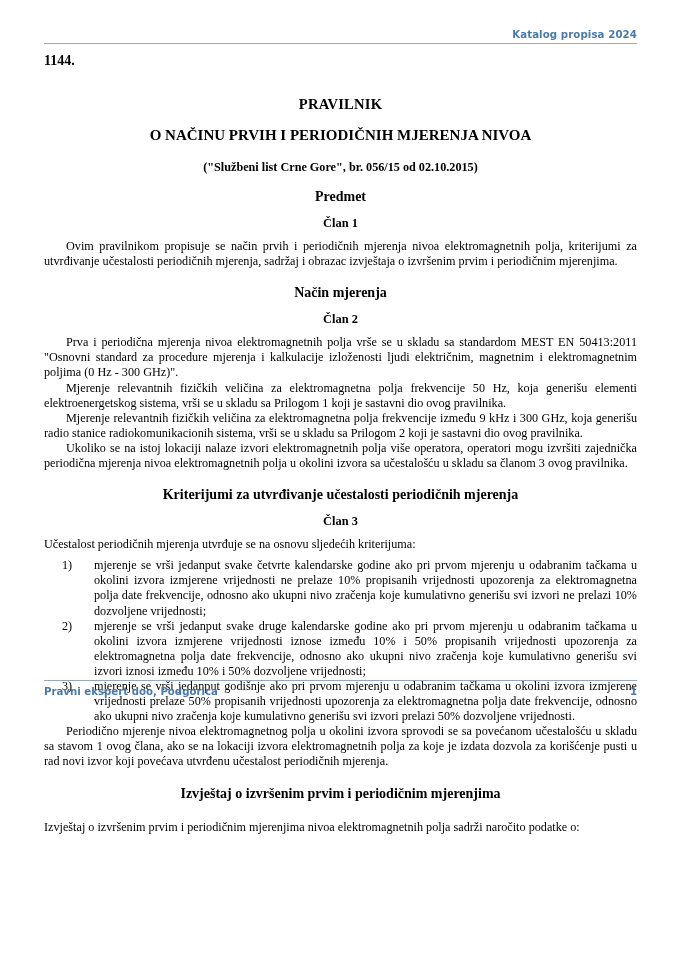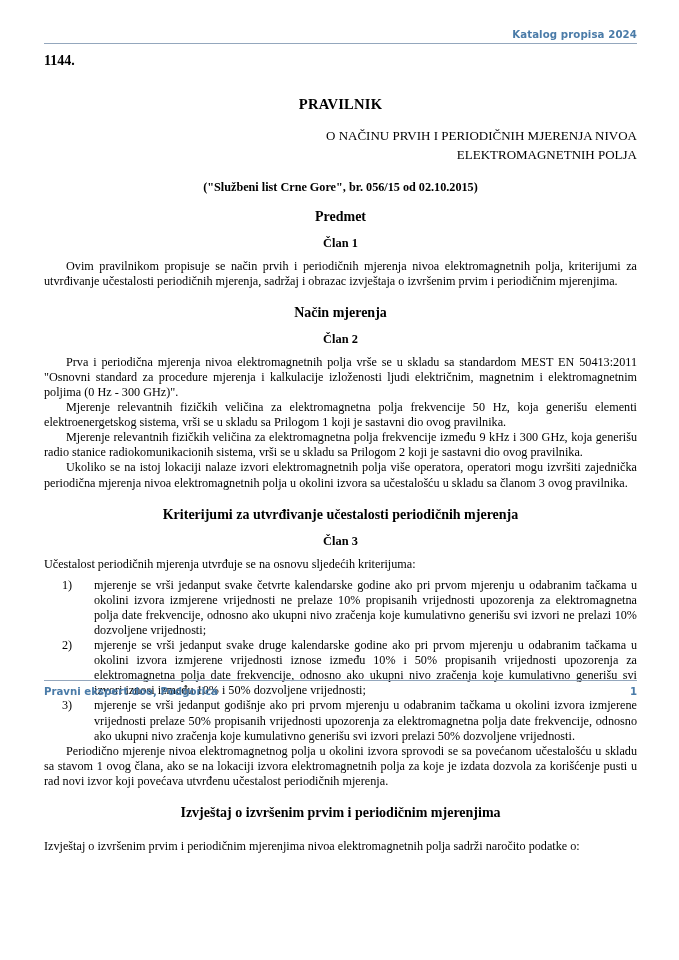--- a/index.html
+++ b/index.html
@@ -100,23 +100,23 @@
   .h-main {
     margin: 0;
     font-size: 14.6px;
     font-weight: bold;
     text-align: center;
     line-height: 19px;
     letter-spacing: 0.2px;
   }
   .h-title {
     margin: 0;
-    font-size: 13px;
-    font-weight: normal;
-    text-align: right;
+    font-size: 15px;
+    font-weight: bold;
+    text-align: center;
     line-height: 19.5px;
   }
   .h-sub {
     margin: 0;
     font-size: 12.2px;
     font-weight: bold;
     text-align: center;
     line-height: 16px;
   }
   .h-section {
@@ -180,21 +180,20 @@
     <div class="doc-number">1144.</div>
 
 
     <div class="sp-18"></div>
 
     <div class="h-main">PRAVILNIK</div>
 
     <div class="sp-12"></div>
 
     <div class="h-title">O NAČINU PRVIH I PERIODIČNIH MJERENJA NIVOA</div>
-    <div class="h-title">ELEKTROMAGNETNIH POLJA</div>
 
     <div class="sp-14"></div>
 
     <div class="h-sub">("Službeni list Crne Gore", br. 056/15 od 02.10.2015)</div>
 
     <div class="sp-14"></div>
 
     <div class="h-section">Predmet</div>
 
     <div class="sp-10"></div>

